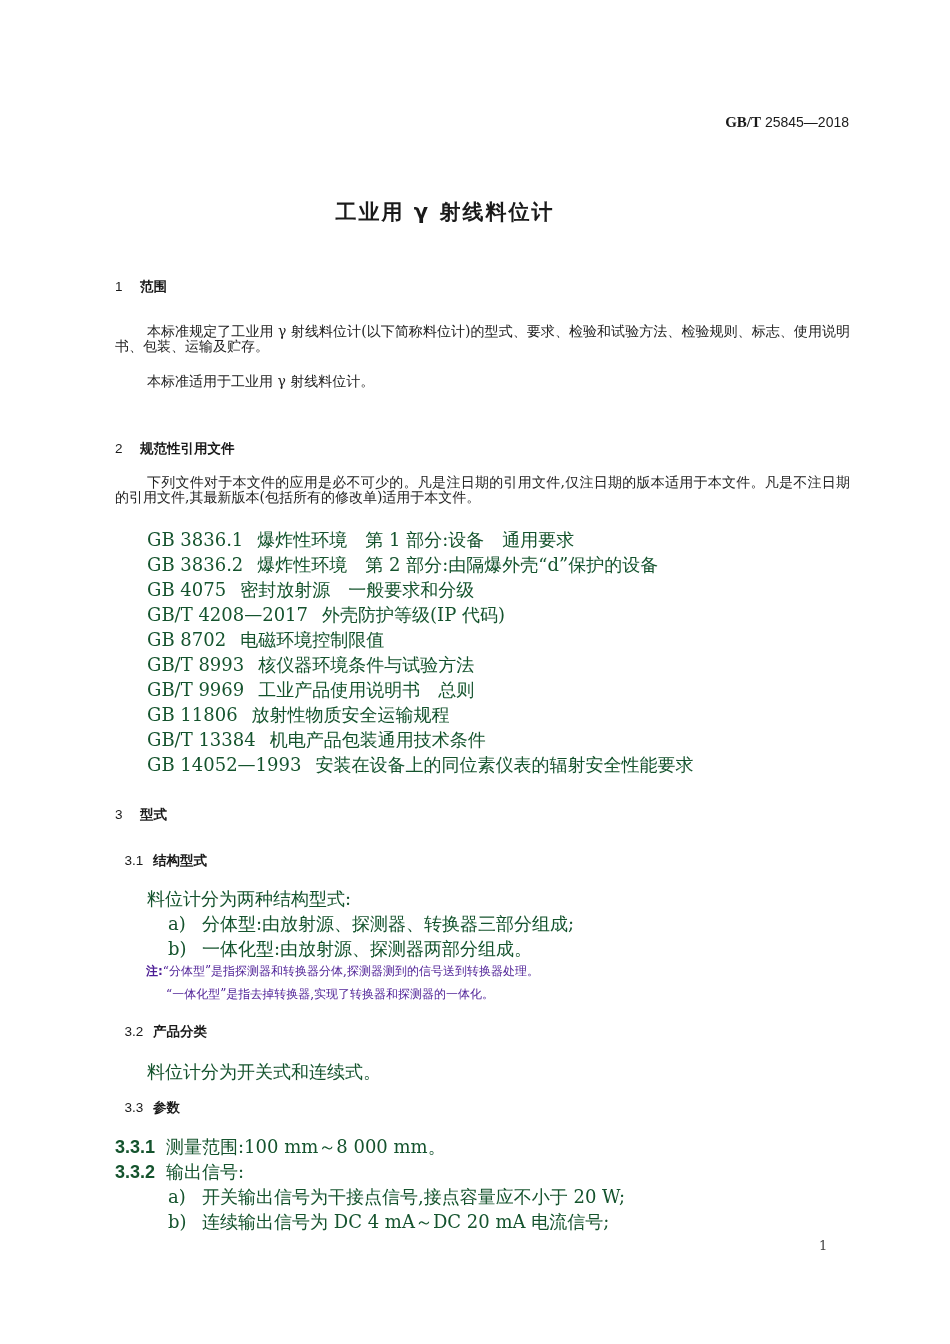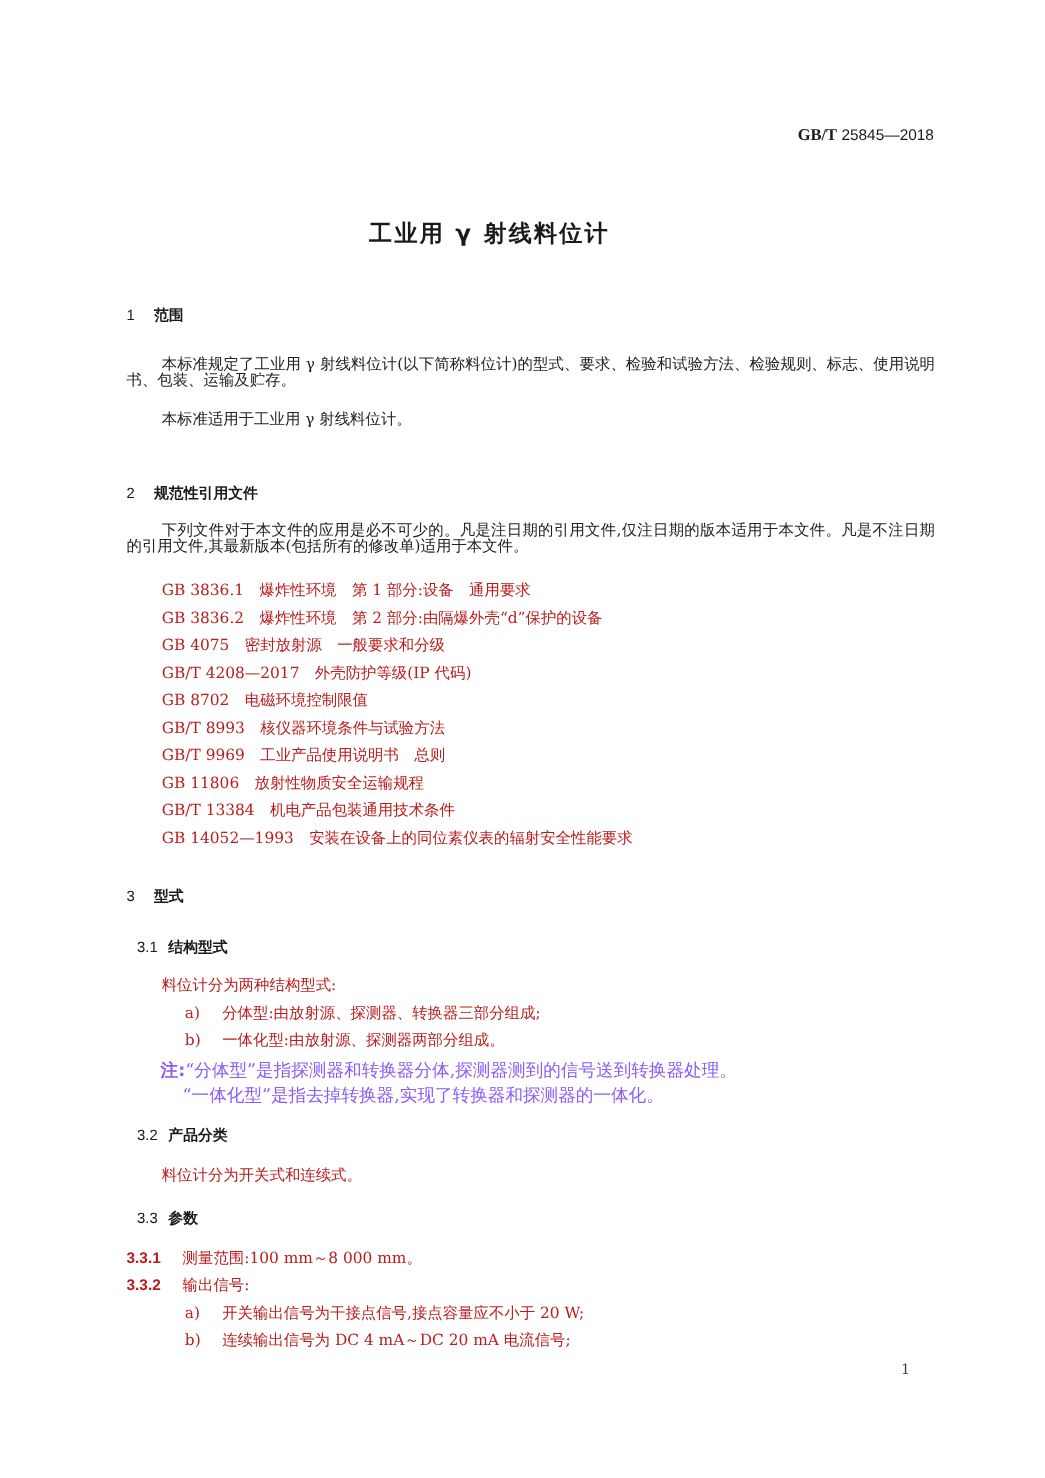--- a/index.html
+++ b/index.html
@@ -61,30 +61,30 @@
       width: 735px;
       font-size: 14px;
       line-height: 15px;
       white-space: normal;
       text-align: justify;
       text-align-last: left;
       text-indent: 32px;
       color: #222;
     }
     .line {
-      font-size: 14px;
-      color: #b91c1c;
+      font-size: 18px;
+      color: #14532d;
     }
     .ref-item { left: 147px; }
     .ref-item .code { display: inline-block; margin-right: 14px; }
     .list-item { left: 147px; margin-left: 21px; }
     .list-item .marker { display: inline-block; width: 34px; }
     .note {
-      font-size: 16px;
-      color: #8b5cf6;
+      font-size: 12px;
+      color: #4c1d95;
     }
     .note .note-label { font-weight: bold; font-family: "DejaVu Sans", "Liberation Sans", sans-serif; }
     .page-number {
       left: 819px;
       top: 1238px;
       font-size: 13px;
       color: #444;
     }
   </style>
 </head>

